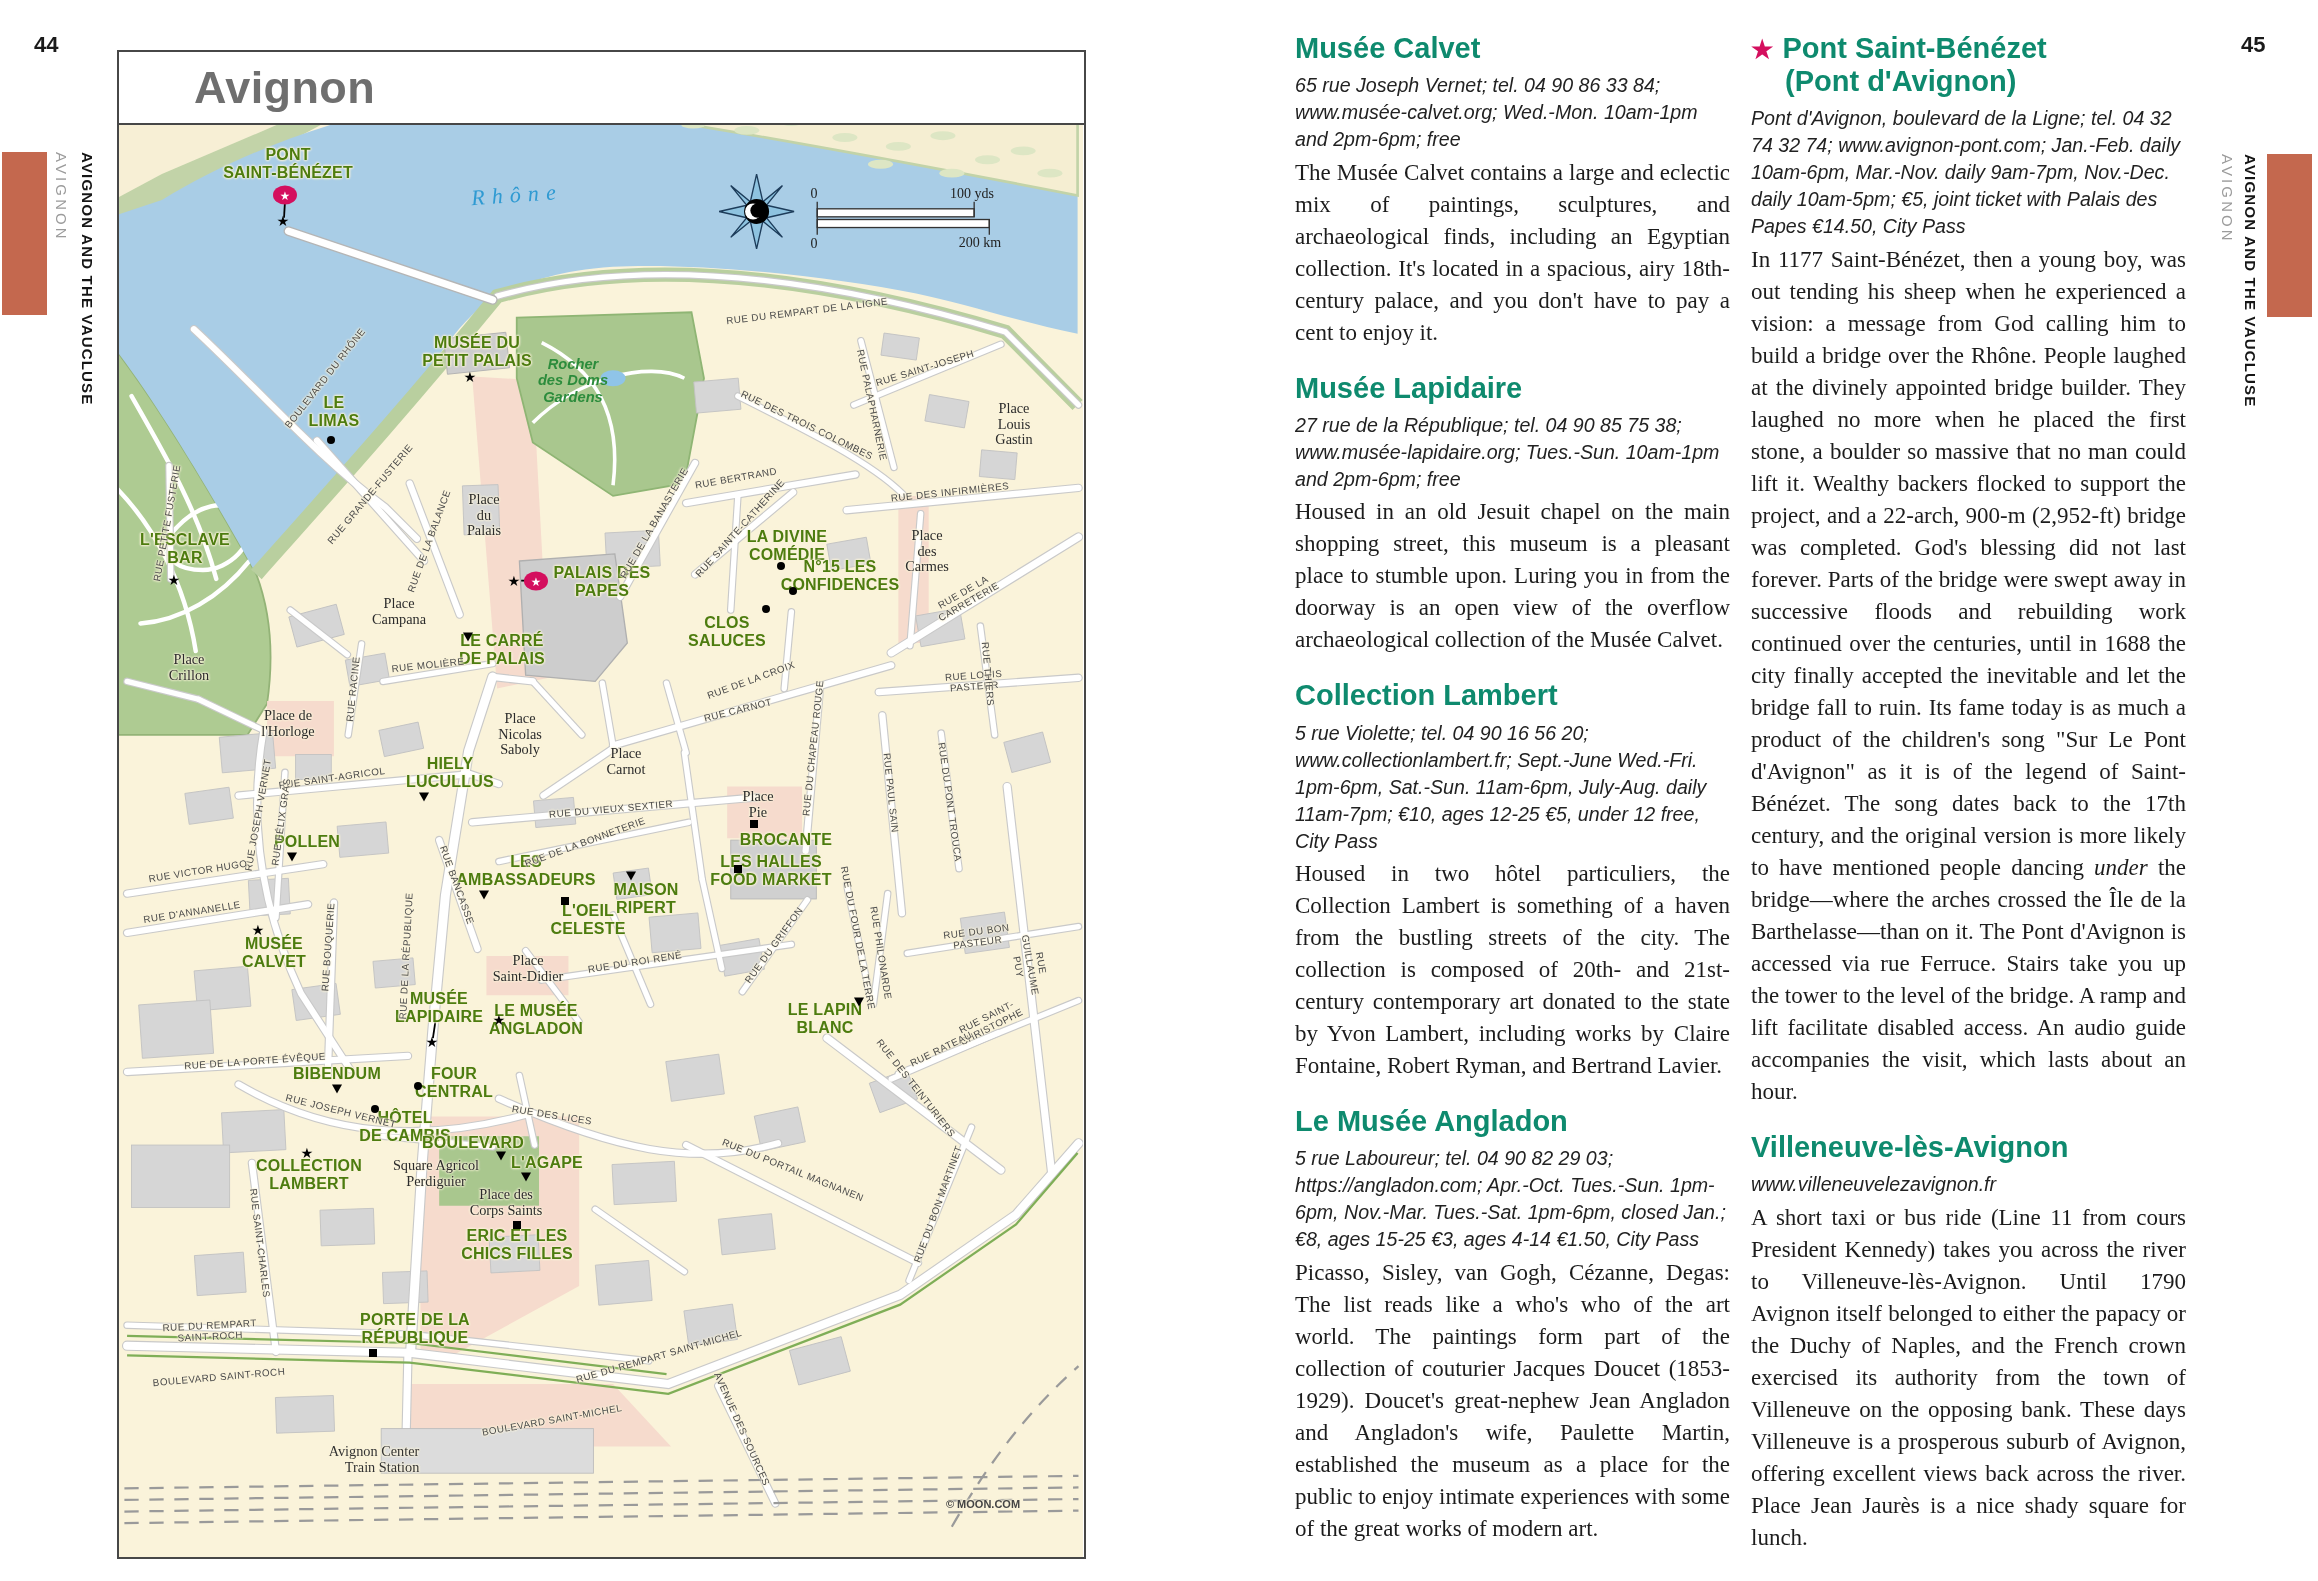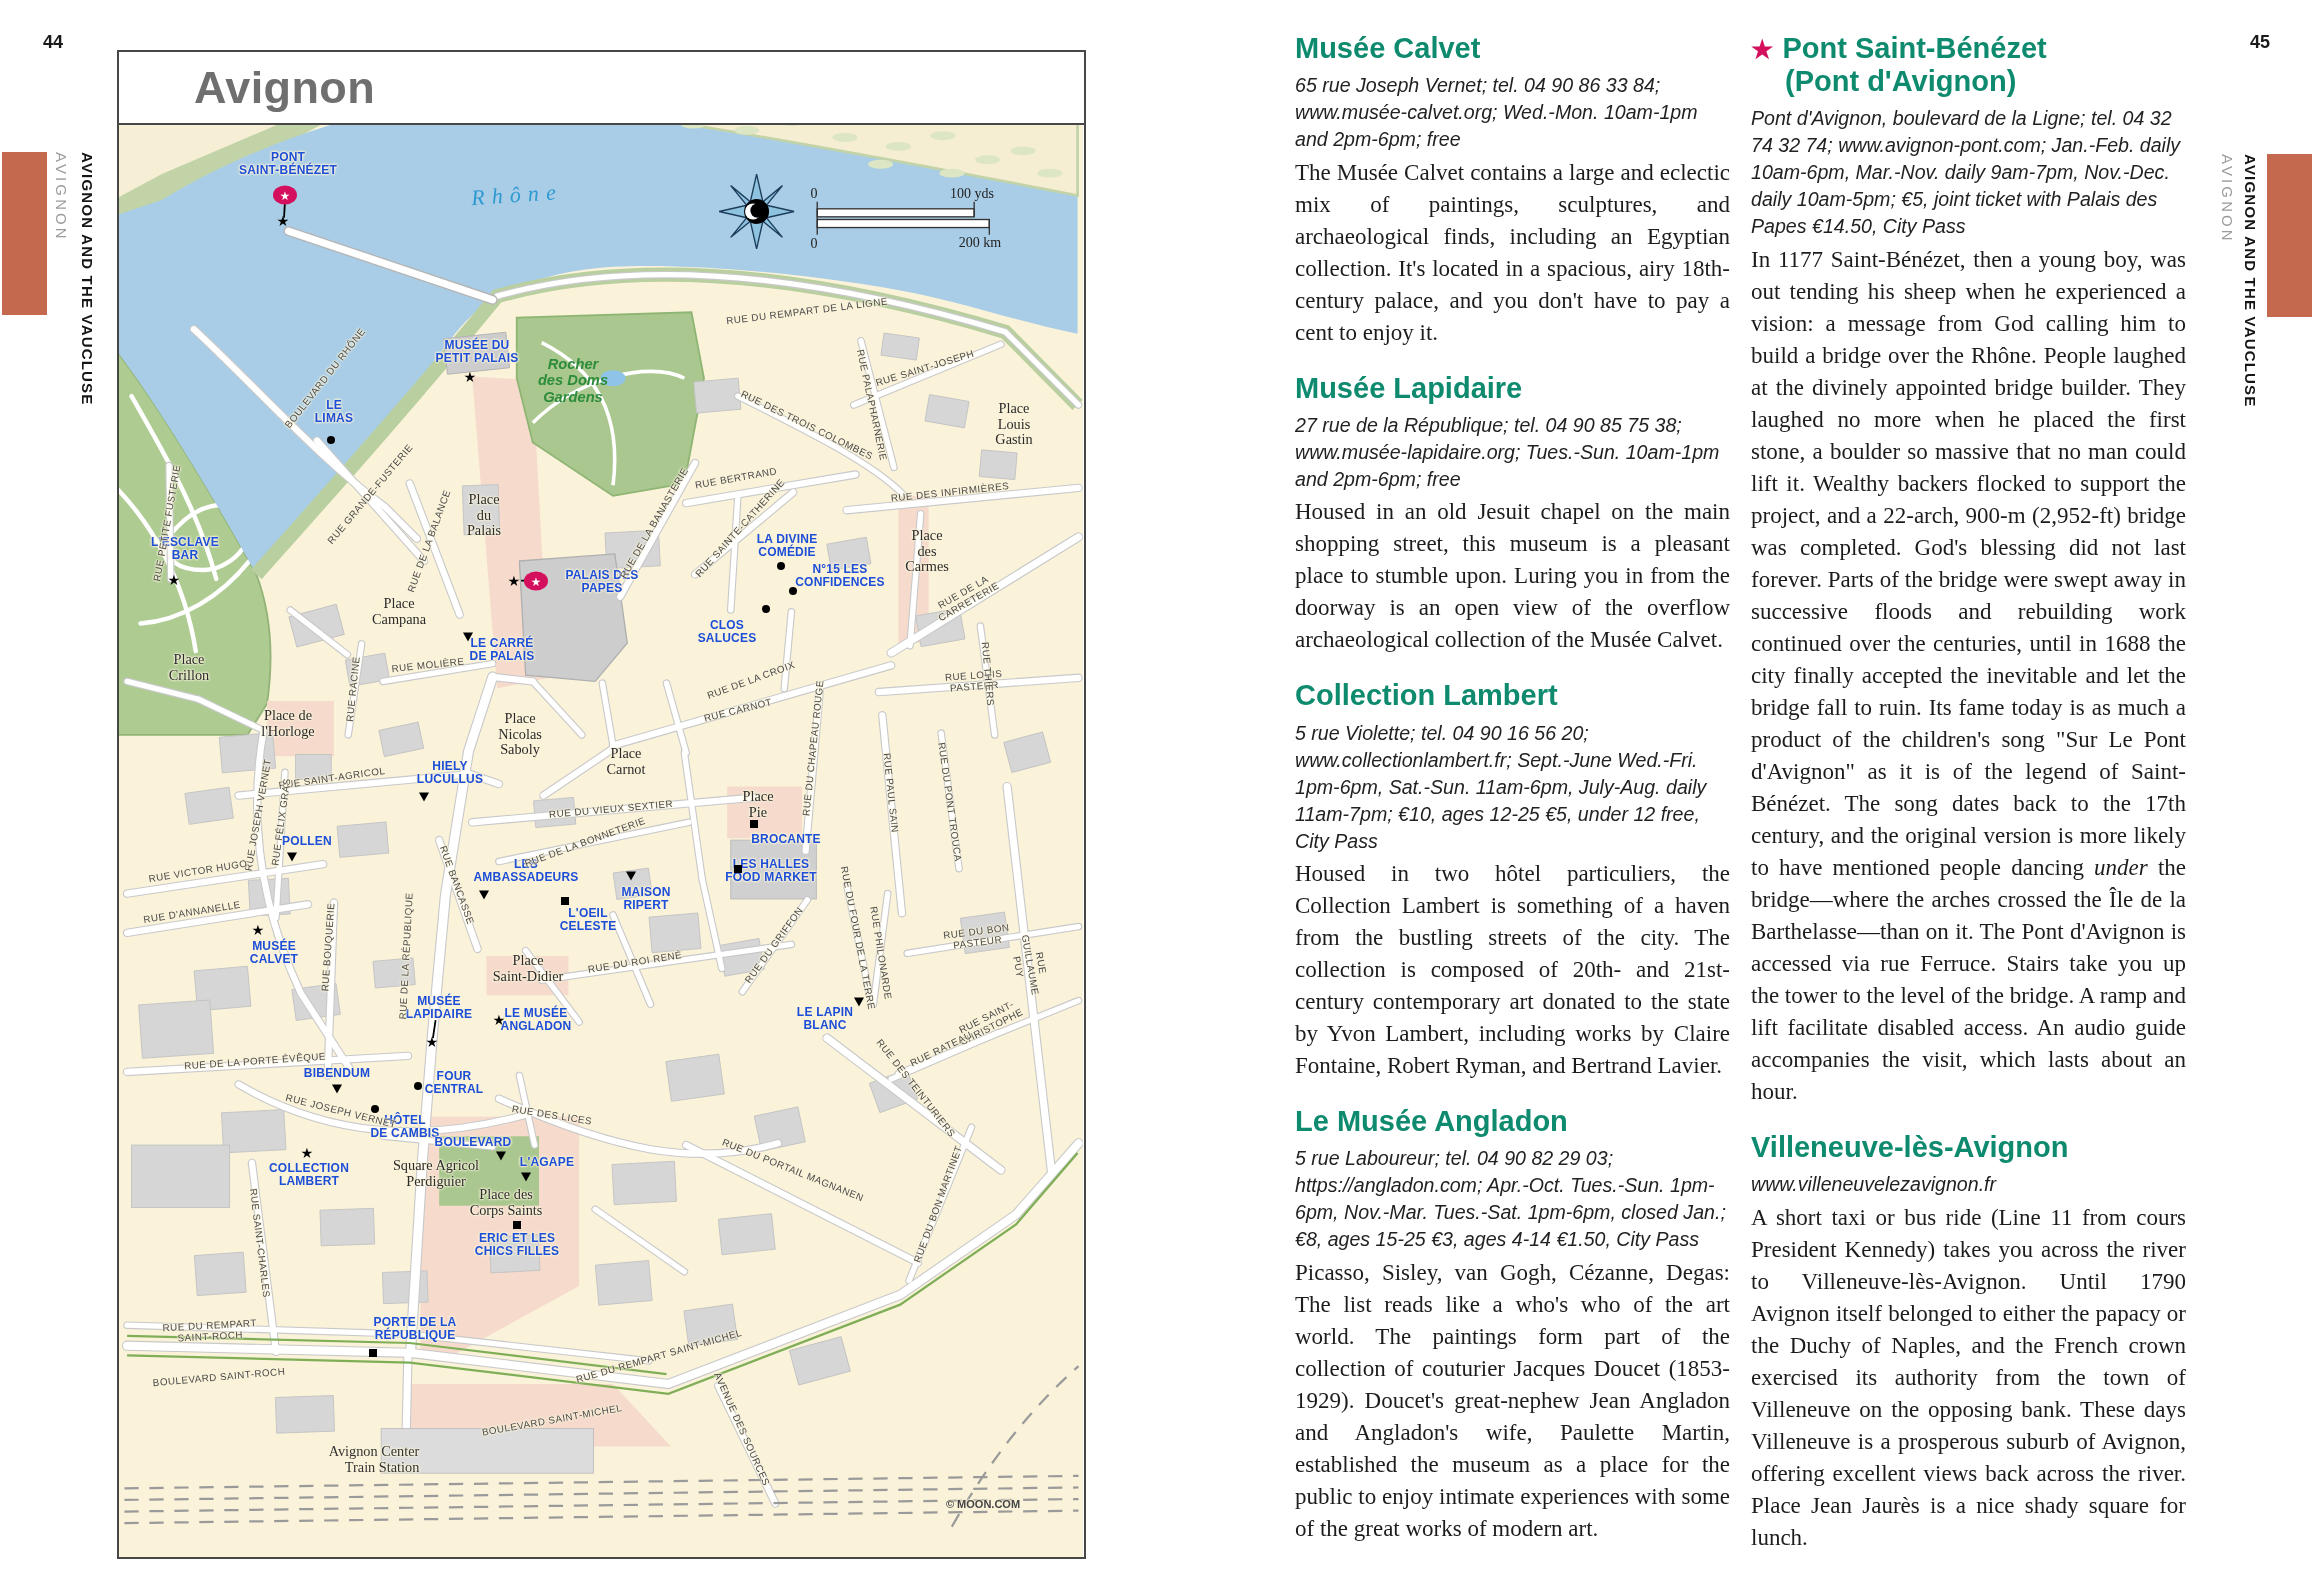--- a/index.html
+++ b/index.html
@@ -1,33 +1,33 @@
 <!DOCTYPE html>
 <html style="font-size:14.3px"><head>
 <meta charset="utf-8">
 <style>
   html,body{margin:0;padding:0;background:#ffffff;}
   body{width:2319px;height:1581px;position:relative;font-family:"Liberation Sans",sans-serif;overflow:hidden;}
   .page{position:absolute;top:0;height:1581px;width:1159px;background:#fff;}
   #page-left{left:0;} #page-right{left:1159px;}
-  .page-num{position:absolute;font-size:18px;font-weight:bold;color:#1a1a1a;margin-left:9px;}
+  .page-num{position:absolute;font-size:22px;font-weight:bold;color:#1a1a1a;}
   .tab-block{position:absolute;width:45px;height:163px;}
   .vtext{position:absolute;white-space:nowrap;transform-origin:top left;transform:rotate(90deg);}
   .vtext-bold{font-size:15px;font-weight:bold;color:#151515;letter-spacing:1.2px;}
   .vtext-light{font-size:15px;color:#9b9b9b;letter-spacing:3.1px;}
   
   #map-frame{position:absolute;left:117px;top:50px;width:969px;height:1509px;border:2.7px solid #474747;background:#fff;box-sizing:border-box;}
   #map-titleband{height:71px;border-bottom:2.7px solid #474747;background:#fff;display:flex;align-items:center;}
   #map-title{font-size:45px;font-weight:bold;color:#6f6f6f;padding-left:75px;letter-spacing:0.4px;}
   #map-canvas{position:relative;width:964px;height:1432px;overflow:hidden;background:#faf3da;}
   #map-svg{position:absolute;left:0;top:0;}
   #map-labels{position:absolute;left:0;top:0;width:100%;height:100%;}
   .ml{position:absolute;white-space:pre-line;text-align:center;
       text-shadow:0 0 2.7px #faf3da,0 0 2.7px #faf3da,0 0 2.7px #faf3da,0 0 1.8px #faf3da;}
-  .ml-poi{font-size:12px;font-weight:bold;color:#1d4ed8;line-height:1.12;letter-spacing:0.2px;}
+  .ml-poi{font-size:16px;font-weight:bold;color:#4d7c0f;line-height:1.12;letter-spacing:0.2px;}
   .ml-place{font-family:"Liberation Serif",serif;font-size:14.3px;color:#2b2b2b;line-height:1.1;text-align:center;}
   .ml-roman{font-family:"Liberation Serif",serif;font-size:14.3px;color:#333;line-height:1.15;text-align:right;}
   .ml-street{font-size:9.8px;color:#4a4a4a;letter-spacing:0.5px;line-height:1.15;}
   .ml-water{font-family:"Liberation Serif",serif;font-style:italic;font-size:22px;color:#2f9ad2;letter-spacing:7.1px;text-shadow:none;}
   .ml-park{font-style:italic;font-weight:bold;font-size:14.7px;color:#2c8c3c;line-height:1.12;text-shadow:none;}
   .ml-credit{font-size:11px;font-weight:bold;color:#444;}
   .ml-scale{font-family:"Liberation Serif",serif;font-size:14px;color:#222;text-shadow:none;}
   .mk{position:absolute;transform:translate(-50%,-50%);line-height:1;}
   .mk-star{color:#000;font-size:14.3px;}
   .mk-dot{width:8px;height:8px;border-radius:50%;background:#000;}

